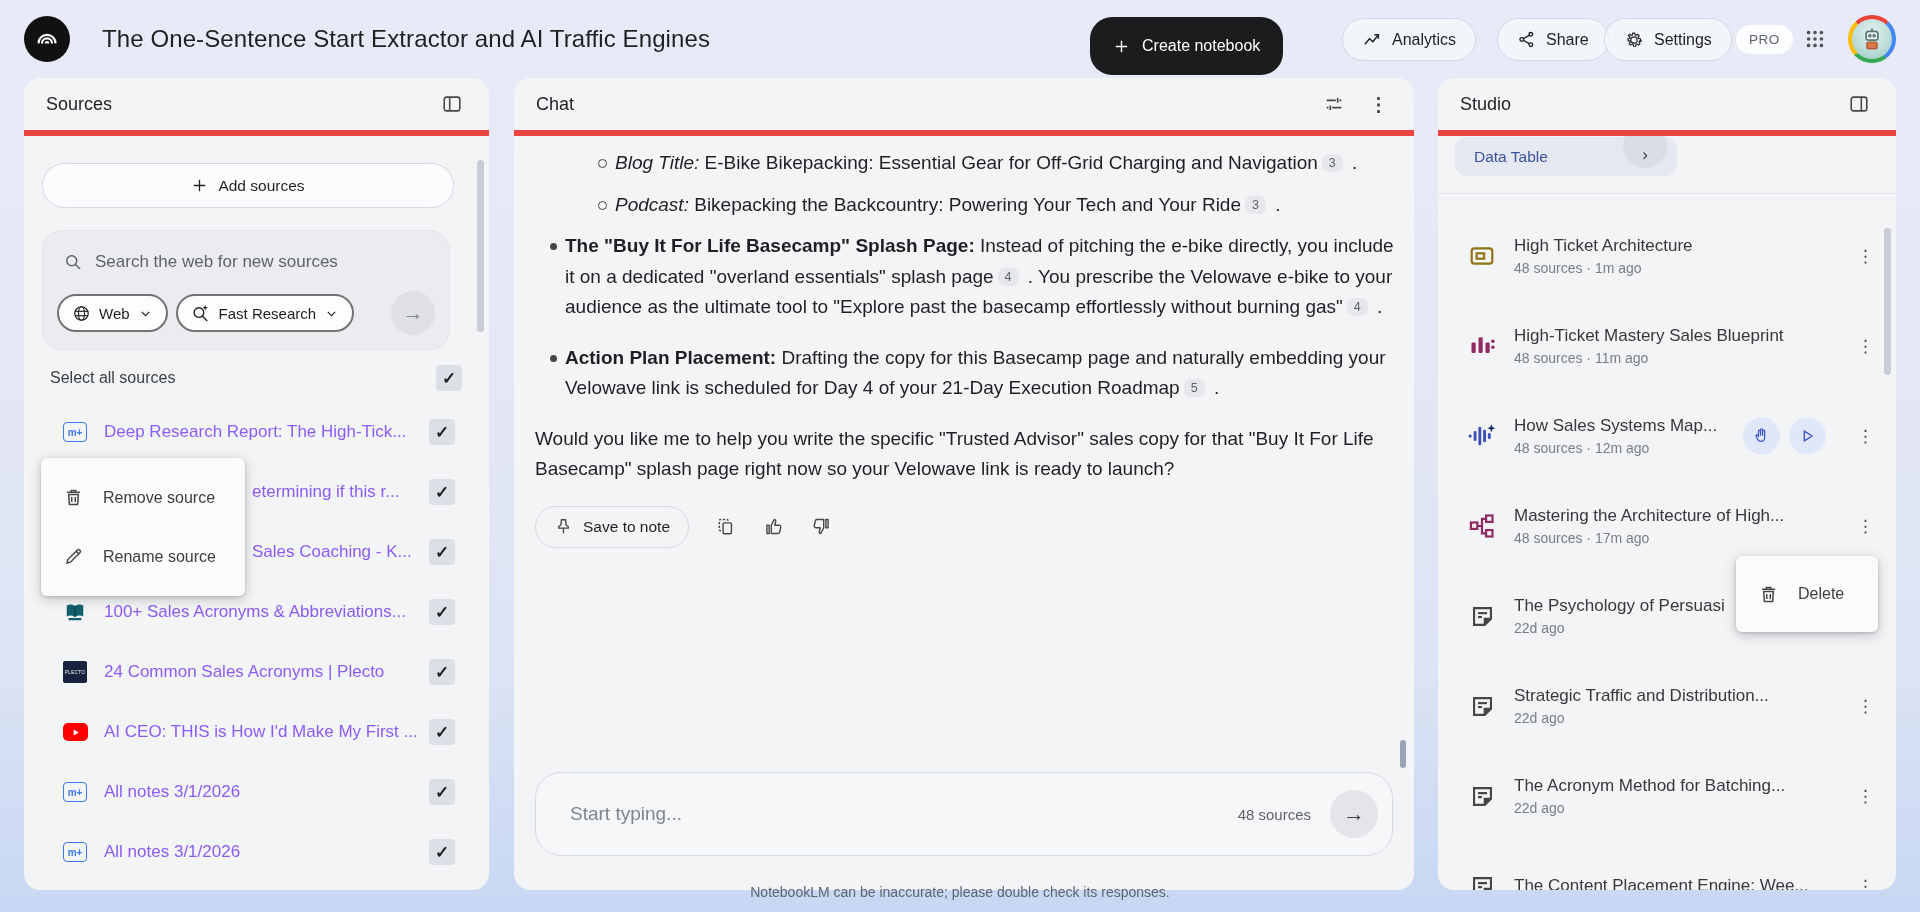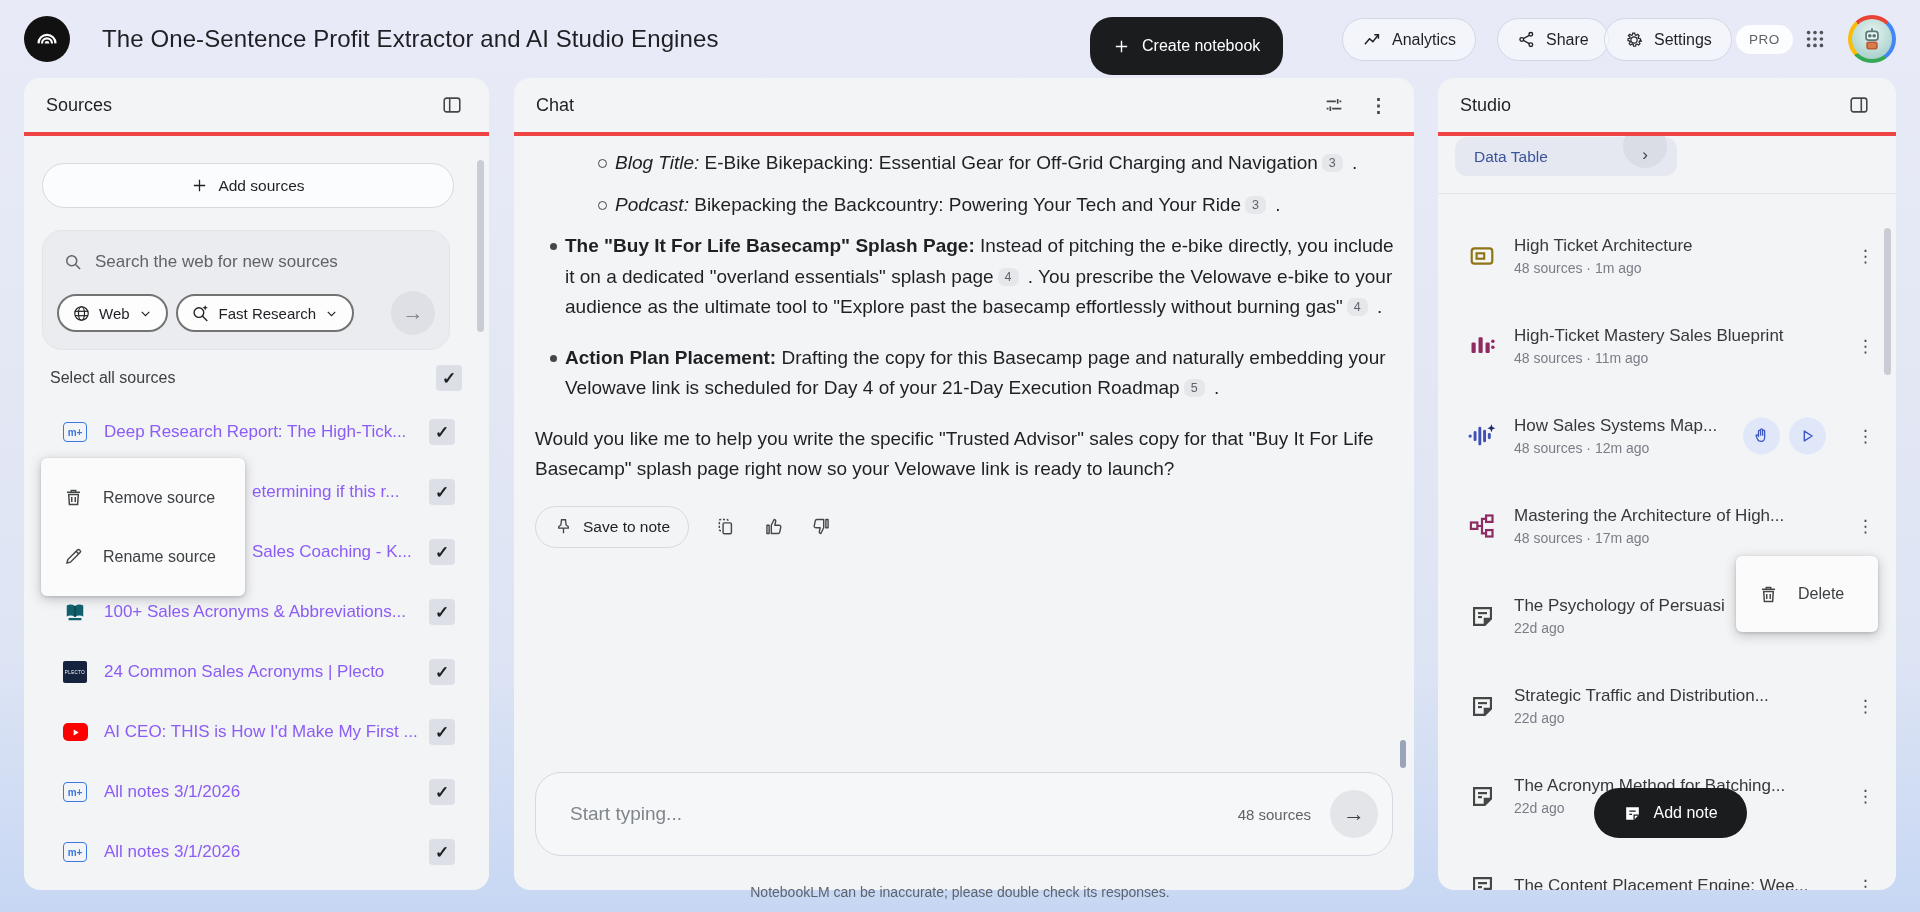--- a/index.html
+++ b/index.html
@@ -19,21 +19,21 @@
   .black-pill { position:absolute; top:17px; height:58px; display:flex; align-items:center; gap:12px; padding:0 23px; border-radius:22px; background:#1b1c1e; color:#fff; font-size:16px; cursor:pointer; border:none; }
   .pro-badge { position:absolute; left:1736px; top:25px; height:29px; padding:0 13px; border-radius:15px; background:#fcfdff; color:#5f6368; font-size:13.5px; display:flex; align-items:center; letter-spacing:.5px; }
   .apps-grid { position:absolute; left:1800px; top:24px; width:30px; height:30px; display:flex; align-items:center; justify-content:center; cursor:pointer; }
   .avatar-ring { position:absolute; left:1848px; top:15px; width:48px; height:48px; border-radius:50%; background:conic-gradient(#e94335 0 12%, #4286f5 12% 40%, #34a853 40% 63%, #fbbc04 63% 88%, #e94335 88% 100%); display:flex; align-items:center; justify-content:center; cursor:pointer; }
   .avatar-inner { width:40px; height:40px; border-radius:50%; background:radial-gradient(circle at 50% 35%, #e8f3f1 0%, #bcdcd8 55%, #9cc8c4 100%); display:flex; align-items:center; justify-content:center; overflow:hidden; }
   
   .panel { position:absolute; top:78px; height:812px; background:#f3f4f6; border-radius:16px; overflow:hidden; }
   #sources-panel { left:24px; width:465px; }
   #chat-panel { left:514px; width:900px; }
   #studio-panel { left:1438px; width:458px; }
-  .panel-header { height:58px; display:flex; align-items:center; padding:0 22px; border-bottom:4px solid #ef4444; font-size:18px; color:#1f2023; }
+  .panel-header { height:58px; display:flex; align-items:center; padding:0 22px; border-bottom:6px solid #ef4444; font-size:18px; color:#1f2023; }
   .panel-header .spacer { flex:1; }
   .icon-btn { background:none; border:none; cursor:pointer; color:#454746; display:flex; align-items:center; justify-content:center; padding:4px; }
   
   .add-sources-btn { position:absolute; left:18px; top:85px; width:412px; height:45px; border-radius:23px; border:1px solid #d7d9e0; background:#fbfcfd; font-size:15.5px; color:#1f2023; display:flex; align-items:center; justify-content:center; gap:10px; cursor:pointer; }
   .search-card { position:absolute; left:18px; top:152px; width:408px; height:120px; border-radius:20px; background:#ebecef; border:1px solid #e3e4e8; padding:10px 14px; }
   .search-row { display:flex; align-items:center; gap:12px; height:42px; padding-left:6px; }
   .search-input { border:none; background:transparent; outline:none; font-size:17px; color:#a16207; width:330px; font-family:"Liberation Sans",sans-serif; }
   .search-input::placeholder { color:#5f6368; }
   .filter-row { display:flex; align-items:center; margin-top:8px; gap:8px; }
   .filter-pill { height:38px; border-radius:19px; background:#fdfdfe; border:2px solid #737373; display:flex; align-items:center; gap:8px; padding:0 13px; font-size:15px; color:#1f2023; cursor:pointer; }
@@ -99,21 +99,21 @@
 <body>
 
 <div class="app-header">
   <div class="logo-circle">
     <svg width="30" height="30" viewBox="0 0 24 24">
       <path d="M5.2 15.5 A6.8 6.8 0 0 1 18.8 15.5" fill="none" stroke="#fff" stroke-width="1.7"></path>
       <path d="M8 15.5 A4 4 0 0 1 16 15.5" fill="none" stroke="#fff" stroke-width="1.7"></path>
       <path d="M10.1 15.5 A1.9 1.9 0 0 1 13.9 15.5 Z" fill="#fff"></path>
     </svg>
   </div>
-  <div class="app-title">The One-Sentence Profit Extractor and AI Studio Engines</div>
+  <div class="app-title">The One-Sentence Start Extractor and AI Traffic Engines</div>
 
   <button class="black-pill" style="left:1090px;">
     <svg width="17" height="17" viewBox="0 0 24 24">
         <path d="M12 4v16M4 12h16" stroke="#fff" stroke-width="2" fill="none"></path>
       </svg>
     <span>Create notebook</span>
   </button>
 
   <button class="pill-btn" style="left:1342px;">
     <svg width="20" height="20" viewBox="0 0 24 24">
@@ -564,26 +564,17 @@
             <line x1="4.5" y1="6" x2="19.5" y2="6"></line>
             <path d="M9.5 6V4h5v2"></path>
             <line x1="10" y1="11.5" x2="10" y2="17"></line>
             <line x1="14" y1="11.5" x2="14" y2="17"></line>
           </g>
         </svg>
         <span>Delete</span>
       </div>
     </div>
 
-  <button class="add-note-btn">
-    <svg width="19" height="19" viewBox="0 0 24 24">
-        <path d="M4 4h16v10l-6 6H4z" fill="#fff"></path>
-        <path d="M14 20v-6h6" fill="none" stroke="#1b1c1e" stroke-width="1.6"></path>
-        <line x1="8" y1="9" x2="16" y2="9" stroke="#1b1c1e" stroke-width="1.6"></line>
-        <line x1="8" y1="13" x2="11.5" y2="13" stroke="#1b1c1e" stroke-width="1.6"></line>
-      </svg>
-    <span>Add note</span>
-  </button>
 
   <div class="scroll-thumb" style="right:5px; top:150px; width:7px; height:147px;"></div>
 </div>
 
 <div class="disclaimer">NotebookLM can be inaccurate; please double check its responses.</div>
 
 </body></html>

